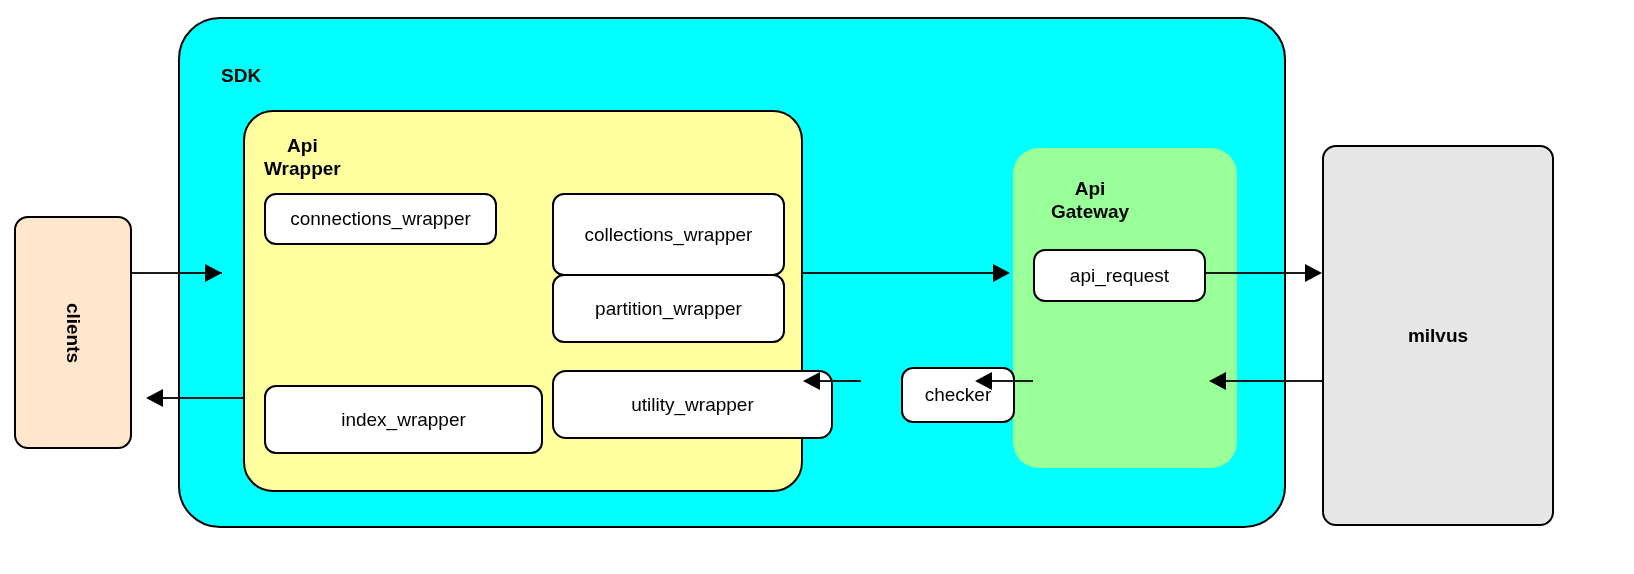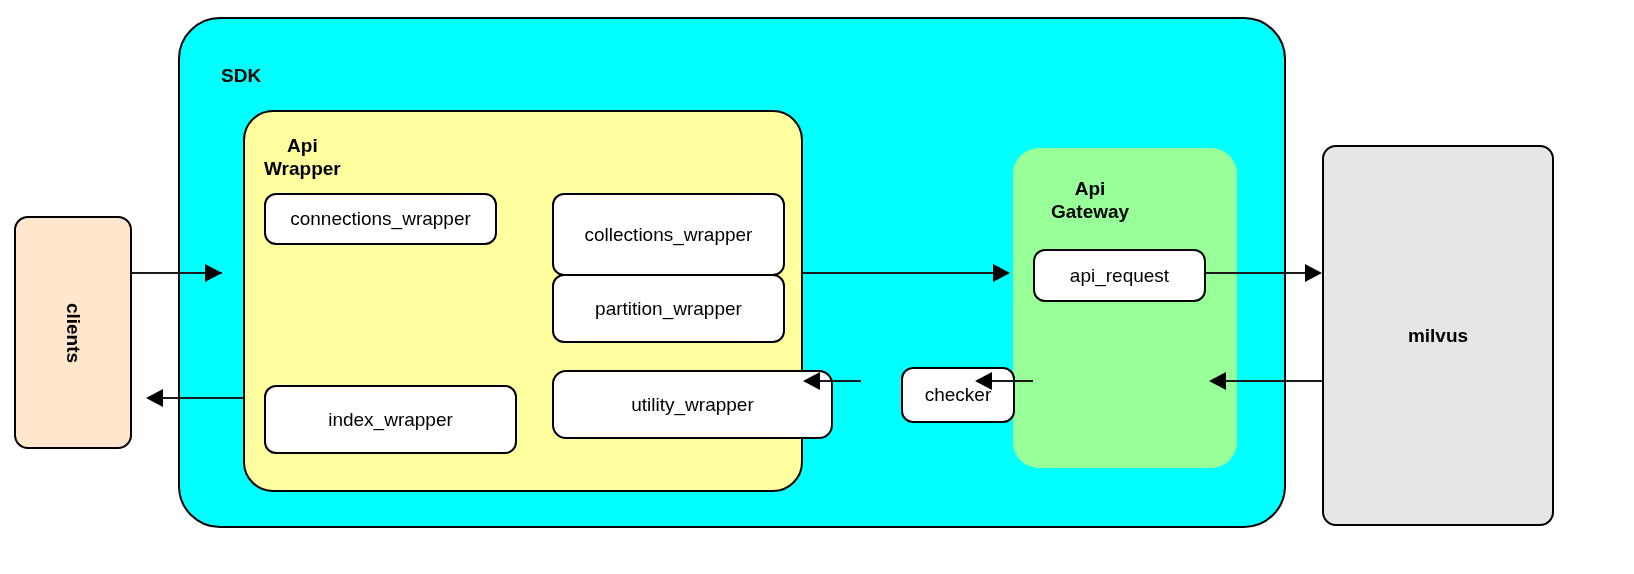--- a/index.html
+++ b/index.html
@@ -125,21 +125,21 @@
   </div>
 
   <div class="box api-wrapper" style="left:243px; top:110px; width:560px; height:382px;">
     <span class="group-title" style="left:19px; top:10px;">Api
 Wrapper</span>
   </div>
 
   <div class="box leaf" style="left:264px; top:193px; width:233px; height:52px;">
     <span>connections_wrapper</span>
   </div>
-  <div class="box leaf" style="left:264px; top:385px; width:253px; height:69px;">
+  <div class="box leaf" style="left:264px; top:385px; width:279px; height:69px;">
     <span>index_wrapper</span>
   </div>
 
   <div class="box leaf" style="left:552px; top:193px; width:233px; height:83px;text-align:right;">
     <span>collections_wrapper</span>
   </div>
   <div class="box leaf" style="left:552px; top:274px; width:233px; height:69px;">
     <span>partition_wrapper</span>
   </div>
   <div class="box leaf" style="left:552px; top:370px; width:281px; height:69px;border-radius:14px;">

